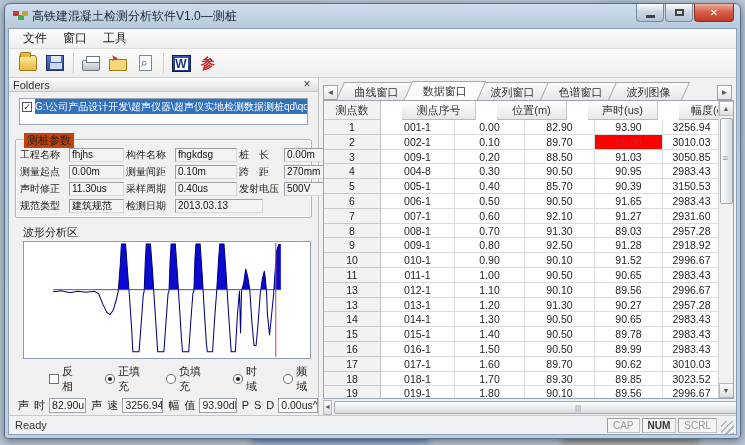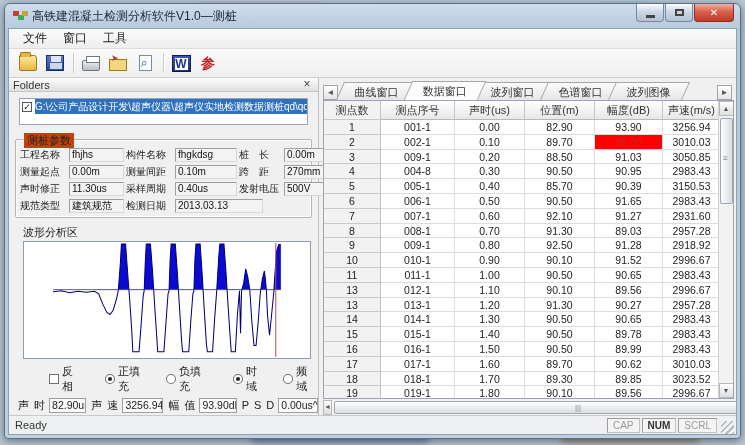--- a/index.html
+++ b/index.html
@@ -114,21 +114,21 @@
     font-size:8px; color:#555; text-align:center; line-height:13px; margin-right:2px; }
   .tab-arrow.right { margin-left:auto; margin-right:2px; }
   .tab { height:18px; padding:0 14px; font-size:11px; color:#333; line-height:18px;
     border:1px solid #a5a5a5; border-bottom:none; transform:skewX(-24deg);
     background:linear-gradient(#fbfbfb,#e6e6e6); margin-right:-6px; }
   .tab > span { display:inline-block; transform:skewX(24deg); }
   .tab.active { background:#fcfcfc; position:relative; z-index:2; height:19px; }
 
   .table-wrap { flex:1; border:1px solid #9aa5b1; background:#fff; position:relative; overflow:hidden; display:flex; }
   .grid-area { flex:1; overflow:hidden; }
-  .thead { display:flex; height:19px; }
+  .thead { display:flex; height:19px;gap:21px; }
   .hcell { background:linear-gradient(#ffffff,#e7e7e7); border-right:1px solid #c4c4c4; border-bottom:1px solid #b9b9b9;
     font-size:11px; color:#333; text-align:center; line-height:18px; white-space:nowrap; overflow:hidden; flex:0 0 auto; }
   .trow { display:flex; height:14.8px; }
   .tcell { border-right:1px solid #dcdcdc; border-bottom:1px solid #dcdcdc; font-size:10.5px; color:#222;
     text-align:center; line-height:14px; white-space:nowrap; overflow:hidden; flex:0 0 auto; }
   .c0 { width:57px; background:#f2f2f2; border-right-color:#c4c4c4; border-bottom-color:#c9c9c9; }
   .c1 { width:74px; } .c2 { width:70px; } .c3 { width:70px; } .c4 { width:68px; }
   .c5 { width:58px; }
 
   .vscroll { width:15px; flex:0 0 15px; background:#f2f2f2; border-left:1px solid #d0d0d0;
@@ -344,22 +344,22 @@
           <div class="tab"><span>色谱窗口</span></div>
           <div class="tab"><span>波列图像</span></div>
           <div class="tab-arrow right">►</div>
         </div>
 
         <div class="table-wrap">
           <div class="grid-area">
             <div class="thead">
               <div class="hcell c0">测点数</div>
               <div class="hcell c1">测点序号</div>
+              <div class="hcell c2">位置(m)</div>
               <div class="hcell c3">声时(us)</div>
-              <div class="hcell c2">位置(m)</div>
               <div class="hcell c4">幅度(dB)</div>
               <div class="hcell c5">声速(m/s)</div>
 
             </div>
             <div>
                 <div class="trow">
                   <div class="tcell c0">1</div>
                   <div class="tcell c1">001-1</div>
                   <div class="tcell c2">0.00</div>
                   <div class="tcell c3">82.90</div>

